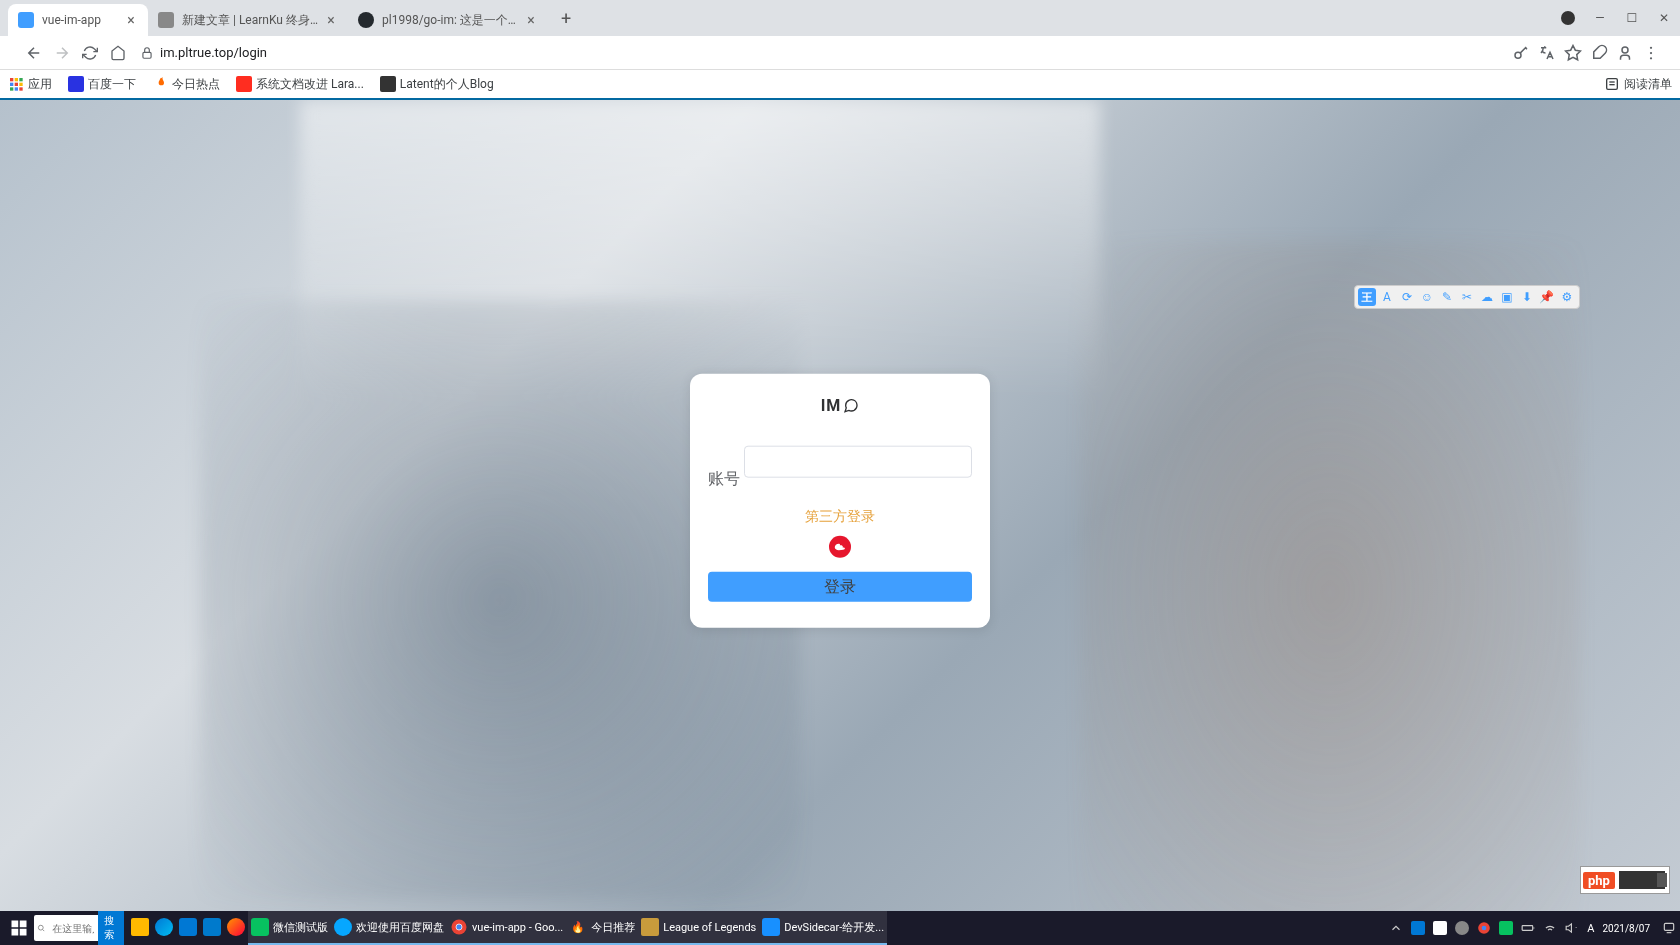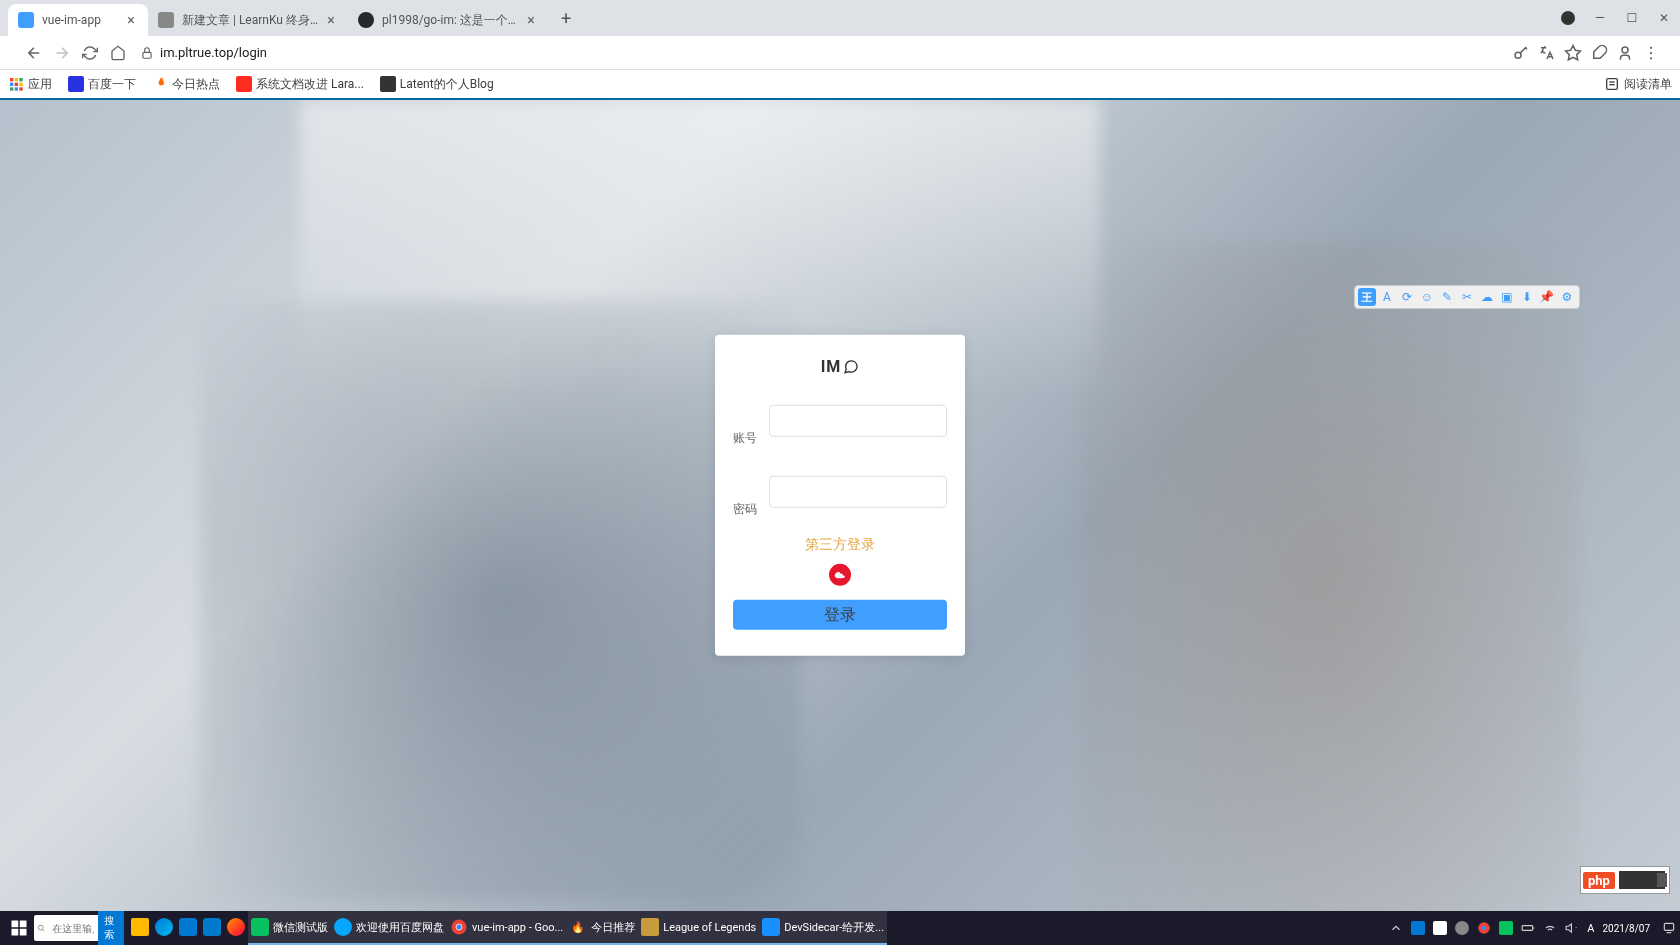--- a/index.html
+++ b/index.html
@@ -31,25 +31,25 @@
     .bm-icon { width: 16px; height: 16px; margin-right: 4px; }
     .bm-right { margin-left: auto; display: flex; align-items: center; font-size: 12px; color: #3c4043; }
 
     
     .page-content { position: relative; height: 842px; background: linear-gradient(135deg, #b5c1cc 0%, #d8dde2 30%, #9aa8b5 60%, #c5ccd4 100%); overflow: hidden; }
     .bg-blur { position: absolute; inset: 0; filter: blur(8px); }
     .bg-shape1 { position: absolute; width: 600px; height: 600px; background: radial-gradient(circle, rgba(50,70,90,0.4), transparent); left: 200px; top: 200px; }
     .bg-shape2 { position: absolute; width: 500px; height: 700px; background: radial-gradient(ellipse, rgba(140,110,90,0.3), transparent); right: 100px; bottom: 0; }
     .bg-shape3 { position: absolute; width: 800px; height: 300px; background: linear-gradient(180deg, rgba(255,255,255,0.5), transparent); left: 300px; top: 0; }
 
-    .login-card { position: absolute; left: 50%; top: 50%; transform: translate(-50%, -58%); width: 250px; background: #fff; border-radius: 4px; padding: 22px 18px 26px; box-shadow: 0 2px 12px rgba(0,0,0,0.1); }
+    .login-card { position: absolute; left: 50%; top: 50%; transform: translate(-50%, -58%); width: 300px; background: #fff; border-radius: 12px; padding: 22px 18px 26px; box-shadow: 0 2px 12px rgba(0,0,0,0.1); }
     .login-logo { text-align: center; font-weight: bold; font-size: 16px; color: #303133; margin-bottom: 18px; letter-spacing: 1px; display: flex; justify-content: center; align-items: center; gap: 2px; }
     .login-logo svg { width: 16px; height: 16px; }
     .form-row { display: flex; align-items: center; margin-bottom: 18px; }
-    .form-label { width: 36px; font-size: 12px; color: #606266; margin-top: 36px; }
+    .form-label { width: 36px; font-size: 16px; color: #606266; margin-top: 36px; }
     .form-input { flex: 1; height: 32px; border: 1px solid #dcdfe6; border-radius: 4px; padding: 0 10px; font-size: 12px; outline: none; }
     .third-login { text-align: center; font-size: 14px; color: #e6a23c; margin-top: 6px; margin-bottom: 10px; }
     .weibo-icon { display: flex; justify-content: center; margin-bottom: 14px; }
     .weibo-icon .wb { width: 22px; height: 22px; background: #e6162d; border-radius: 50%; display: flex; align-items: center; justify-content: center; color: #fff; font-size: 12px; cursor: pointer; }
     .login-btn { width: 100%; height: 30px; background: #409eff; color: #404040; border: none; border-radius: 4px; font-size: 16px; cursor: pointer; }
 
     
     .float-toolbar { position: absolute; right: 100px; top: 185px; display: flex; align-items: center; background: #f0f0f0; border: 1px solid #ccc; border-radius: 4px; height: 24px; padding: 0 2px; }
     .ft-item { width: 18px; height: 18px; display: flex; align-items: center; justify-content: center; font-size: 12px; color: #409eff; margin: 0 1px; cursor: pointer; }
     .ft-badge { background: #409eff; color: #fff; border-radius: 3px; font-weight: bold; width: 18px; height: 18px; font-size: 11px; }
@@ -214,24 +214,20 @@
     <div class="login-logo">
       <span>IM</span>
       <svg viewBox="0 0 24 24" fill="none" stroke="#303133" stroke-width="2">
           <path d="M21 11.5a8.38 8.38 0 01-.9 3.8 8.5 8.5 0 01-7.6 4.7 8.38 8.38 0 01-3.8-.9L3 21l1.9-5.7a8.38 8.38 0 01-.9-3.8 8.5 8.5 0 014.7-7.6 8.38 8.38 0 013.8-.9h.5a8.48 8.48 0 018 8v.5z"></path>
         </svg>
     </div>
     <div class="form-row">
       <span class="form-label">账号</span>
       <input class="form-input" type="text" style="">
     </div>
-    <div class="form-row">
-      <span class="form-label">密码</span>
-      <input class="form-input" type="password" style="">
-    </div>
     <div class="third-login">第三方登录</div>
     <div class="weibo-icon">
       <div class="wb">
         <svg width="14" height="14" viewBox="0 0 24 24" fill="#fff">
             <path d="M10 18c-4 0-7-2-7-5s3-6 7-6c1 0 2 .3 2 1 0 .5-.3.8-.3 1.2 0 .3.2.5.6.5.3 0 .6-.1 1-.1 2 0 3.5 1 3.5 2.5 0 .3-.1.6-.1.9 0 .2.1.4.3.4.2 0 .4-.1.7-.1 1.5 0 2.8.8 2.8 2C20.5 17 16 18 10 18z"></path>
           </svg>
       </div>
     </div>
     <button class="login-btn">登录</button>
   </div>

